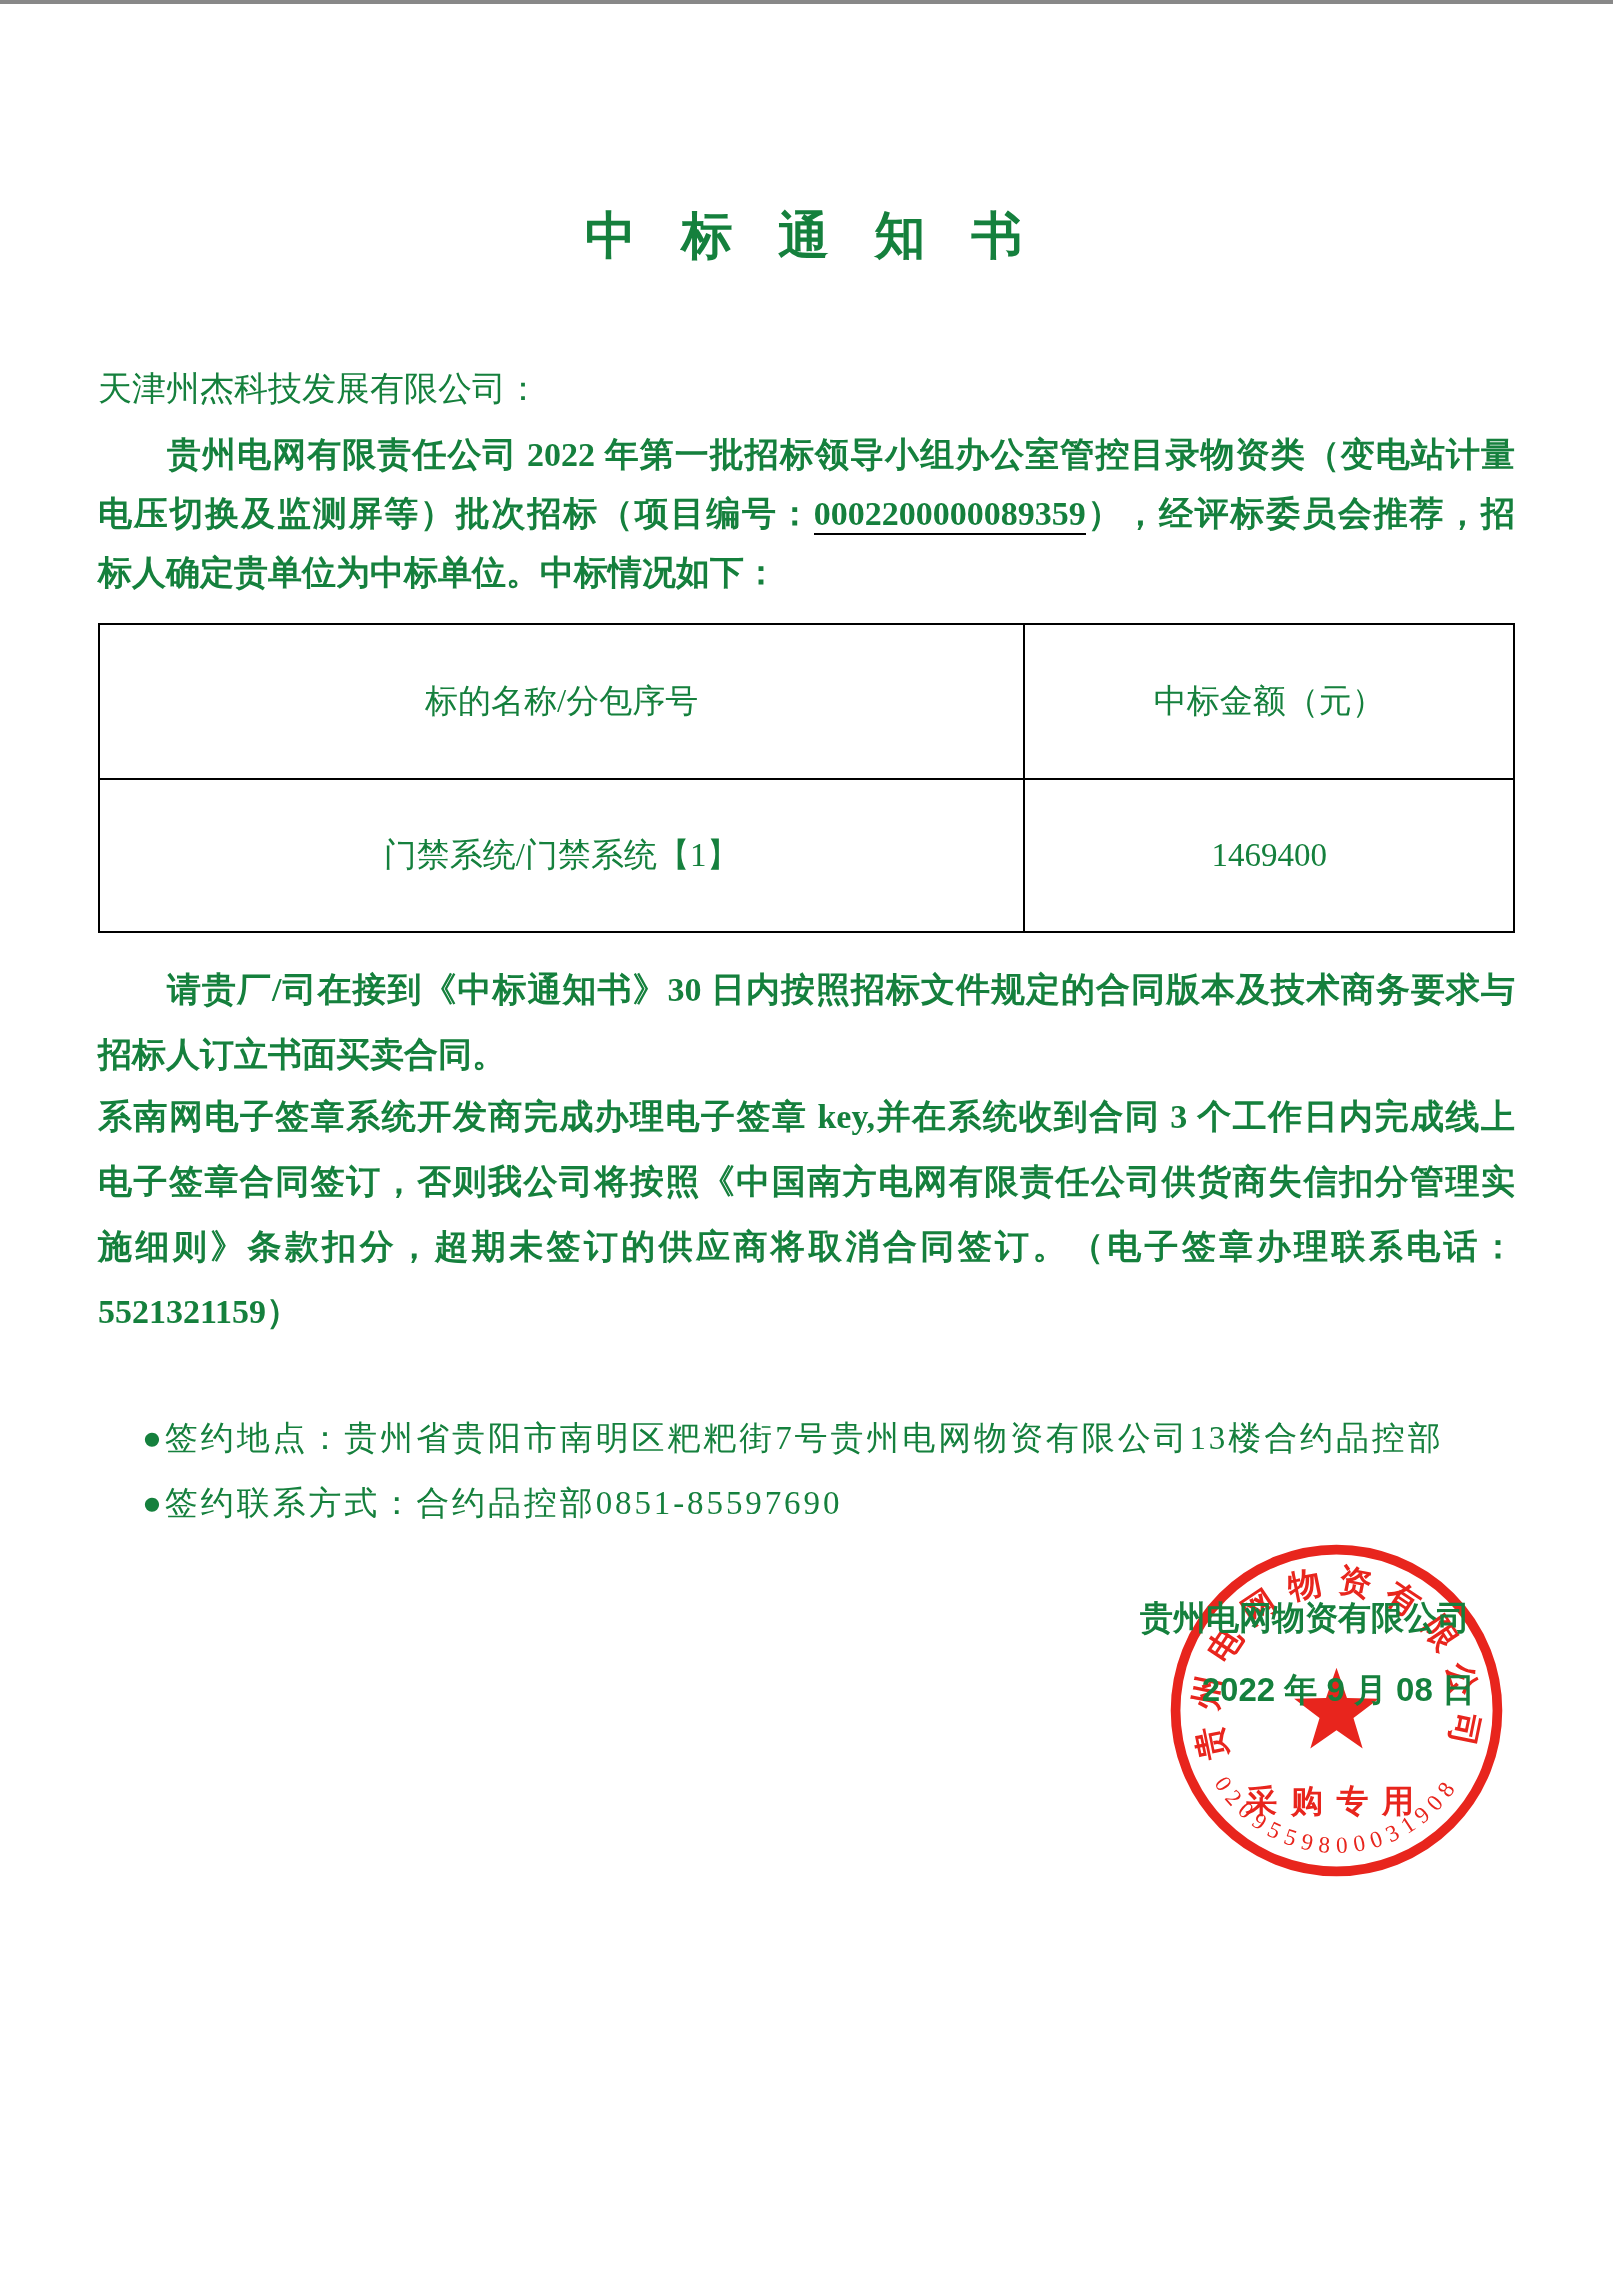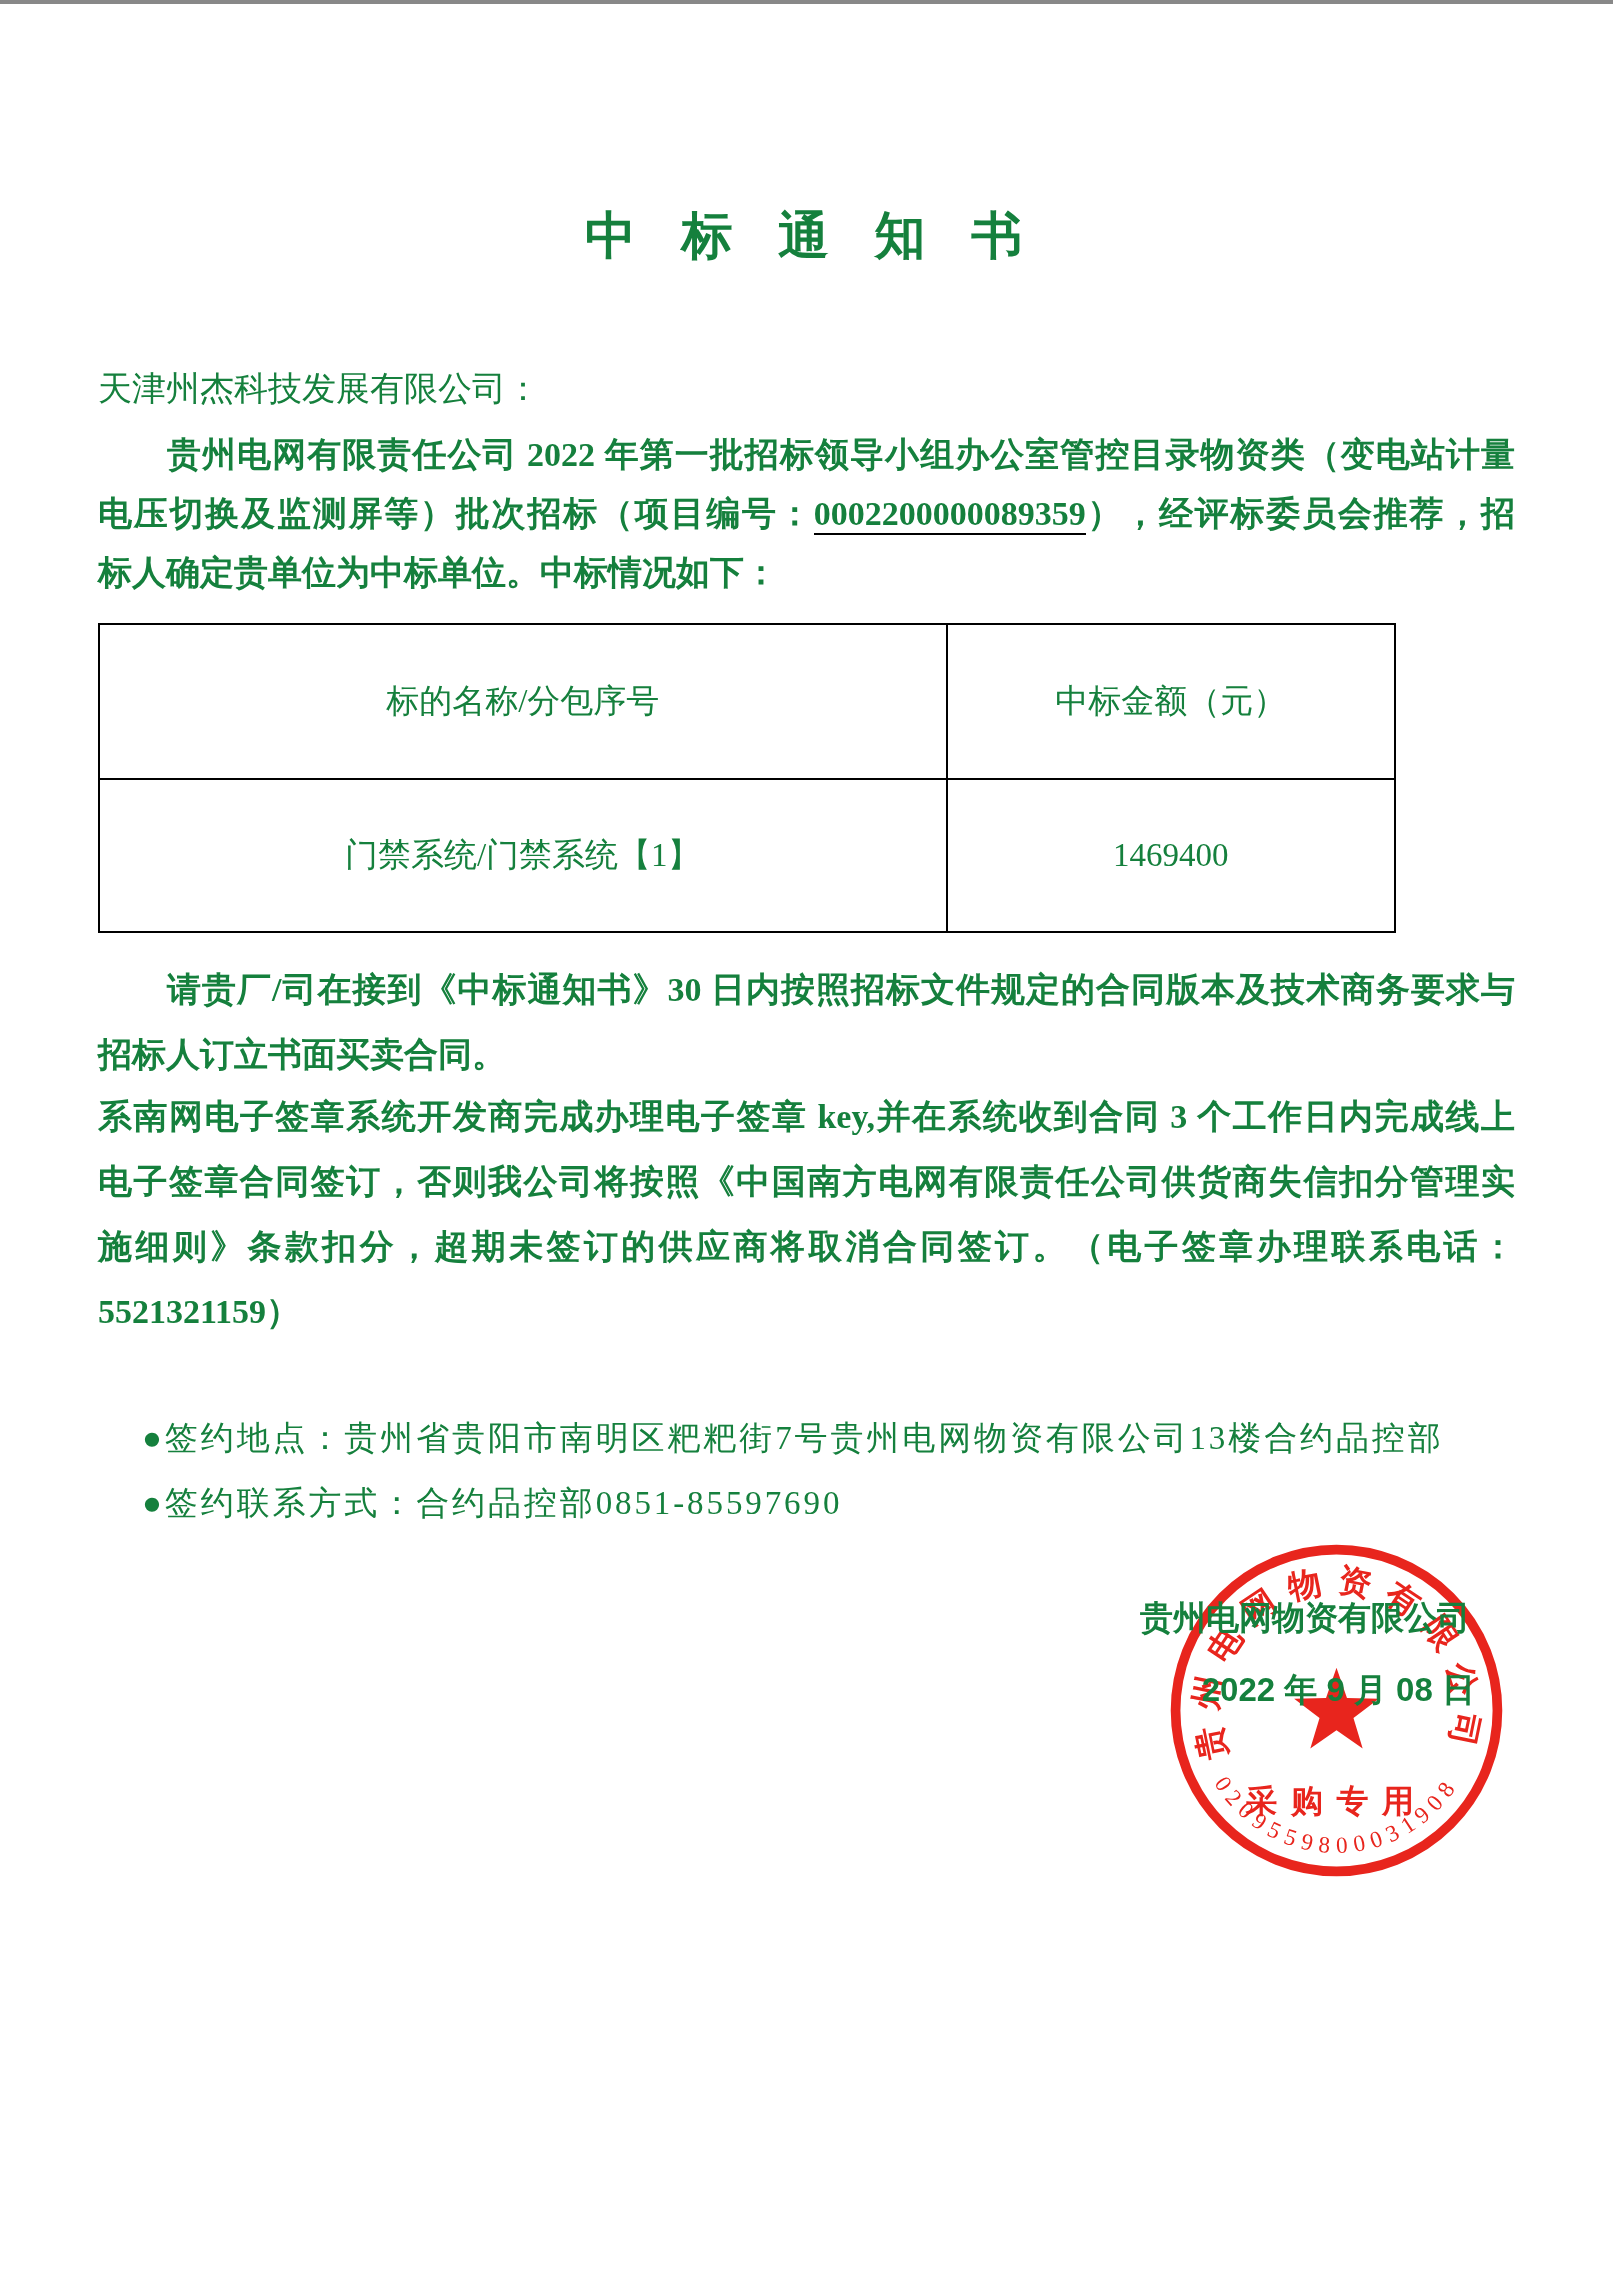--- a/index.html
+++ b/index.html
@@ -26,21 +26,21 @@
   }
   .para{position:absolute;left:98px;width:1417px;font-size:34px;margin:0;font-weight:bold;}
   .para span.jline{display:block;text-align:justify;text-align-last:justify;}
   .para span.lline{display:block;text-align:left;}
   .para .indent{text-indent:69px;}
   #para1{top:421px;line-height:59px;}
   #para2{top:953px;line-height:65px;}
   #para3{top:1080px;line-height:65px;}
   .uline{border-bottom:2px solid #000;padding-bottom:1px;}
   .award-table{
-    position:absolute;top:619px;left:98px;width:1298px;
+    position:absolute;top:619px;left:98px;width:1417px;
     border-collapse:collapse;table-layout:fixed;
     font-size:33px;
   }
   .award-table th,.award-table td{
     border:2px solid #000;
     text-align:center;vertical-align:middle;
     font-weight:400;padding:0;
   }
   .award-table{border-top:2.9px solid #000;}
   .award-table .col-subject{width:65.4%;}

